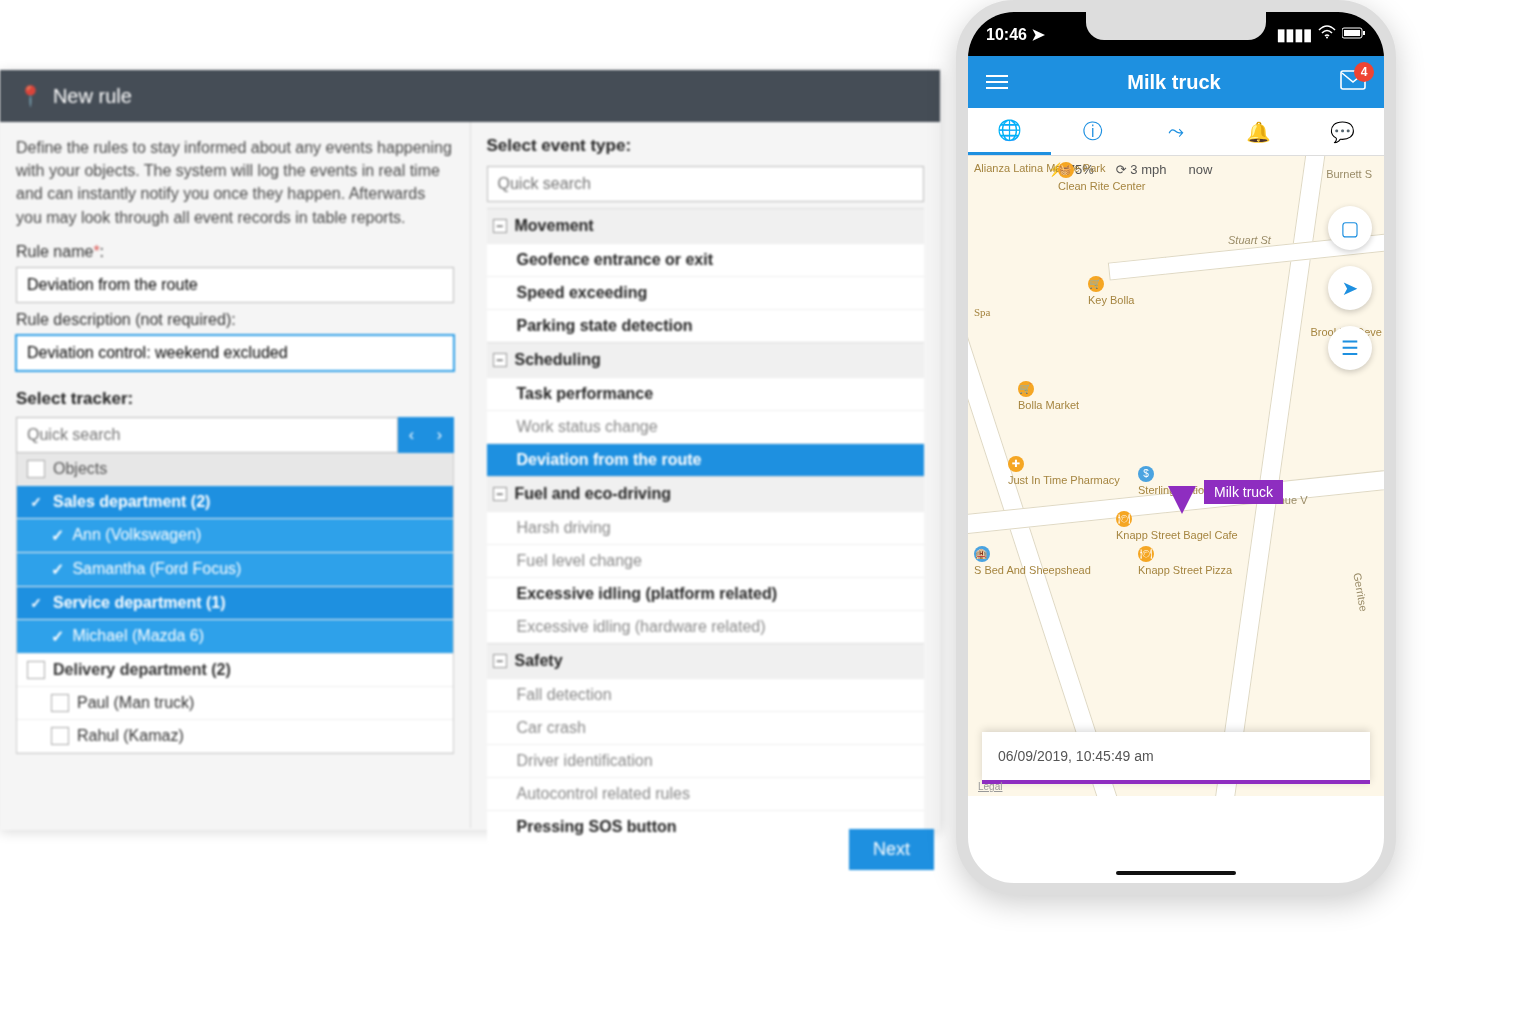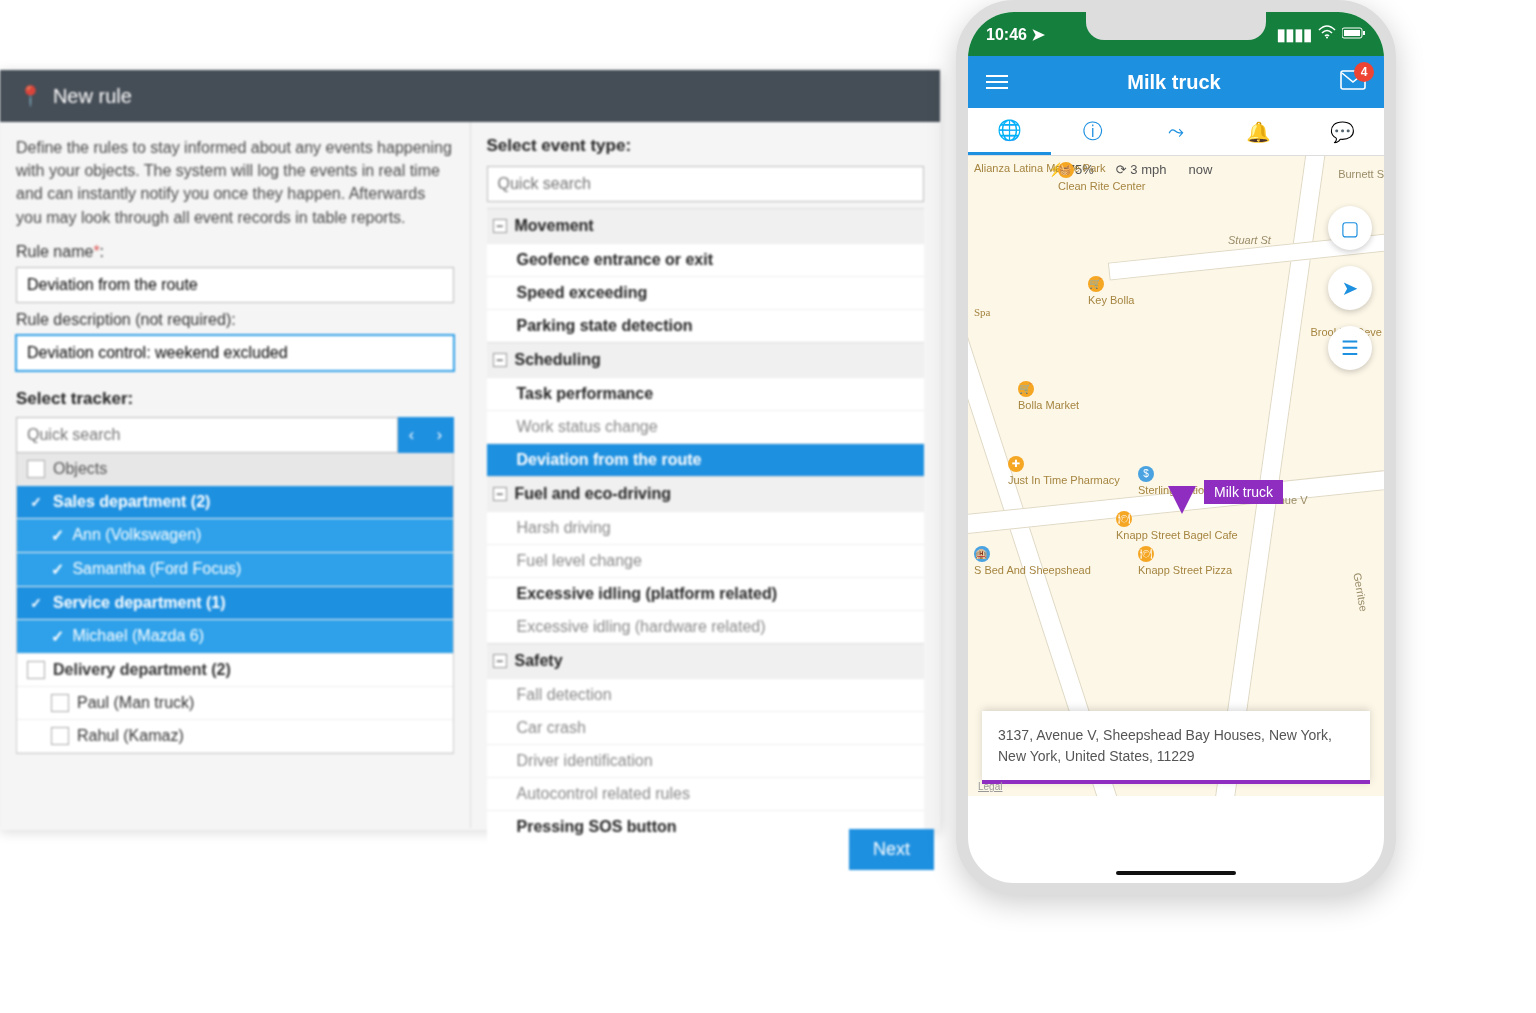--- a/index.html
+++ b/index.html
@@ -160,21 +160,21 @@
   position: absolute;
   top: 0; left: 50%; transform: translateX(-50%);
   width: 180px; height: 28px;
   background: #ddd;
   border-bottom-left-radius: 18px;
   border-bottom-right-radius: 18px;
   z-index: 10;
 }
 .status-bar {
   height: 44px;
-  background: #15803d;
+  background: #000000;
   color: #fff;
   display: flex;
   align-items: center;
   padding: 0 18px;
   font-size: 16px;
   font-weight: 600;
   justify-content: space-between;
 }
 .status-right { display: flex; gap: 6px; align-items: center; }
 .app-header {
@@ -469,38 +469,38 @@
     <div class="map-poi" style="left:50px; top:225px;"><span class="poi-dot">🛒</span><br><span>Bolla Market</span></div>
     <div class="map-poi" style="left:40px; top:300px;"><span class="poi-dot">✚</span><br><span>Just In Time Pharmacy</span></div>
     <div class="map-poi" style="left:6px; top:390px;"><span class="poi-dot" style="background:#4aa3e0;">🏨</span><br><span>S Bed And Sheepshead</span></div>
     <div class="map-poi" style="left:170px; top:310px;"><span class="poi-dot" style="background:#4aa3e0;">$</span><br><span>Sterling National Bank</span></div>
     <div class="map-poi" style="left:148px; top:355px;"><span class="poi-dot">🍽</span><br><span>Knapp Street Bagel Cafe</span></div>
     <div class="map-poi" style="left:170px; top:390px;"><span class="poi-dot">🍽</span><br><span>Knapp Street Pizza</span></div>
     <div class="map-poi" style="right:2px; top:170px; text-align:right;"><span>Brooklyn Deve</span></div>
 
     <div class="map-label" style="left:260px; top:78px;font-style:italic;">Stuart St</div>
     <div class="map-label" style="left:292px; top:338px;">Avenue V</div>
-    <div class="map-label" style="right:0; top:12px;text-align:center;">Burnett S</div>
+    <div class="map-label" style="right:12px; top:12px;text-align:center;">Burnett S</div>
     <div class="map-label" style="right:4px; top:430px; transform:rotate(80deg);">Gerritse</div>
 
     <div class="map-fab" style="top:50px;">
         <span>▢</span>
       </div>
     <div class="map-fab" style="top:110px;">
         <span>➤</span>
       </div>
     <div class="map-fab" style="top:170px;">
         <span>☰</span>
       </div>
 
     <div class="vehicle-marker">
       <div class="pin"></div>
       <div class="label">Milk truck</div>
     </div>
 
     <div class="event-card">
-      <div class="ev-line">3137, Avenue V, Sheepshead Bay Houses, New York, New York, United States, 11229</div>
+      <div class="ev-line">06/09/2019, 10:45:49 am</div>
     </div>
     <span class="legal">Legal</span>
   </div>
 
   <div class="home-indicator"></div>
 </div>
 
 </body></html>

